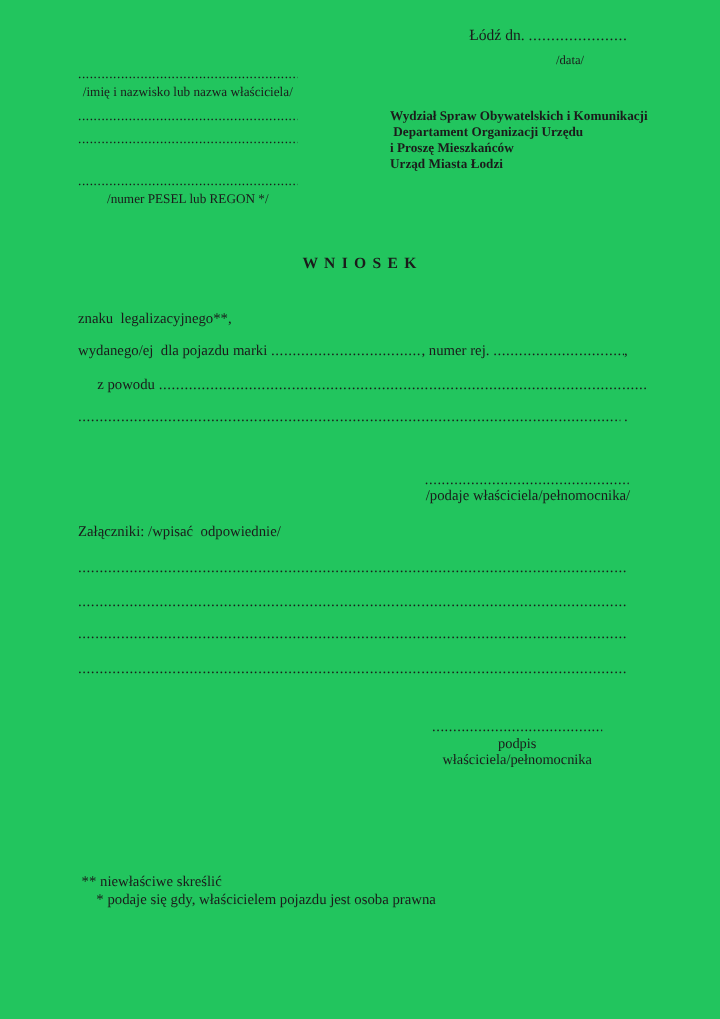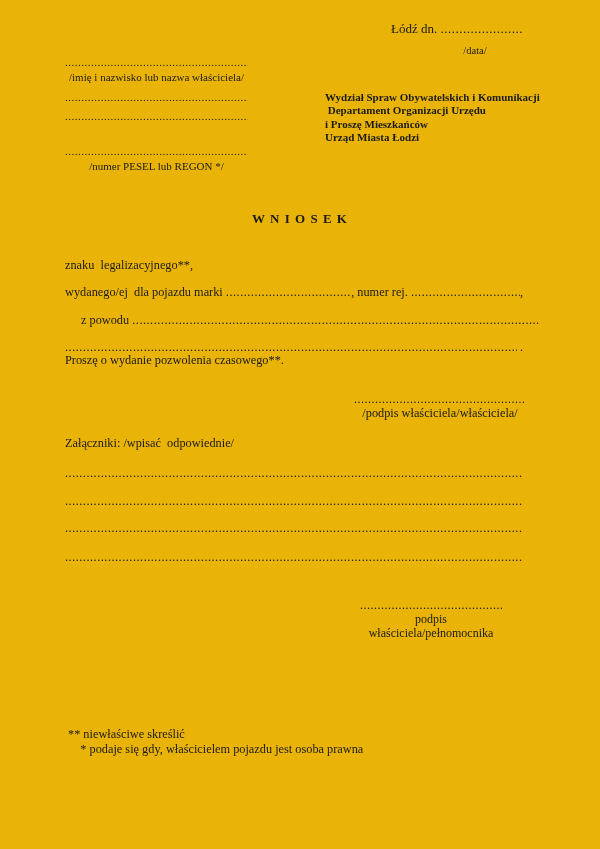--- a/index.html
+++ b/index.html
@@ -1,17 +1,17 @@
 <!DOCTYPE html>
 <html><head>
 <meta charset="utf-8">
 <style>
   html,body { margin:0; padding:0; background:#ffffff; }
   .page {
-    position:relative; width:600px; height:849px; background:#eab308;
+    position:relative; width:600px; height:849px; background:#22c55e;
     font-family:"Liberation Serif", serif; color:#1b1b1b; overflow:hidden;
   }
   .abs { position:absolute; }
   .pre { white-space:pre;text-align:right; }
   .dots { overflow:hidden; white-space:pre; letter-spacing:0.5px; }
   .fillrow { display:flex; white-space:pre; }
   .fill { flex:1 1 0; min-width:0; overflow:hidden; white-space:pre; letter-spacing:0.5px; }
 
   
   .date-line { top:21px; left:391px; width:132px; font-size:13px; line-height:15px; }
@@ -101,25 +101,24 @@
   <div class="abs bodyline b4 fillrow">
     <span class="pre">z powodu </span>
     <span class="fill">........................................................................................................................................................................................................</span>
   </div>
 
   <div class="abs bodyline b5 fillrow">
     <span class="fill">........................................................................................................................................................................................................</span>
     <span class="pre"> .</span>
   </div>
 
-  <div class="abs bodyline b6">Proszę o wydanie pozwolenia czasowego**.</div>
 
   <div class="abs sig1">
     <div class="sig-dots">......................................................................</div>
-    <div class="sig-label">/podpis właściciela/właściciela/</div>
+    <div class="sig-label">/podaje właściciela/pełnomocnika/</div>
   </div>
 
   <div class="abs att-heading">Załączniki: /wpisać  odpowiednie/</div>
   <div class="abs att-line a1 dots">....................................................................................................................................................................</div>
   <div class="abs att-line a2 dots">....................................................................................................................................................................</div>
   <div class="abs att-line a3 dots">....................................................................................................................................................................</div>
   <div class="abs att-line a4 dots">....................................................................................................................................................................</div>
 
   <div class="abs sig2">
     <div class="sig-dots">......................................................................</div>

